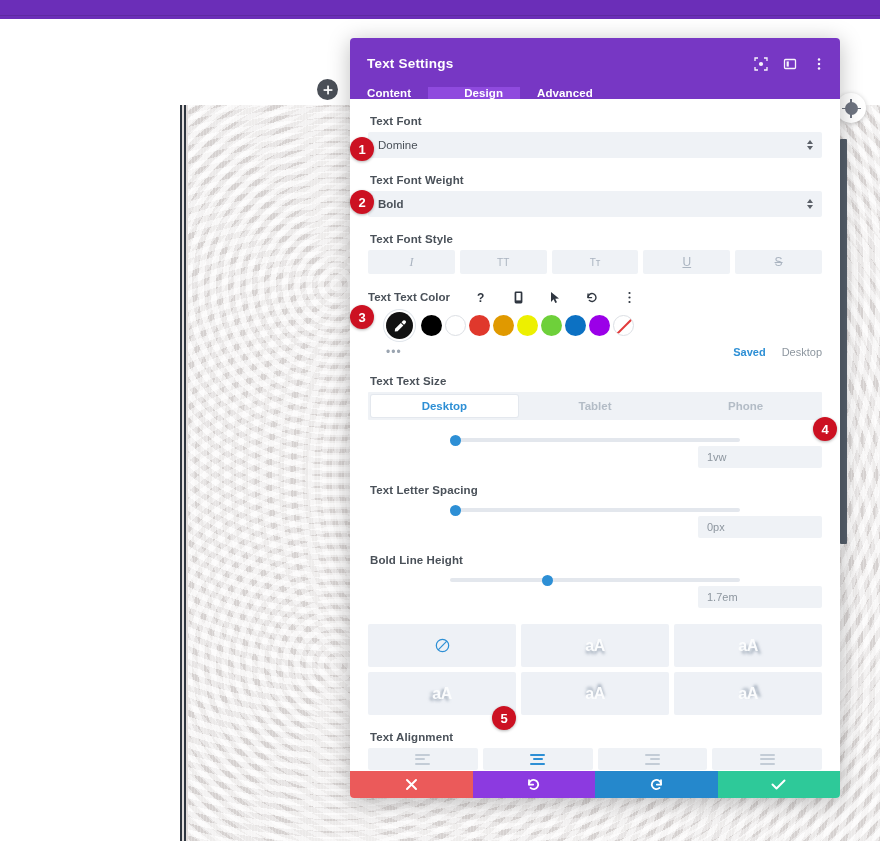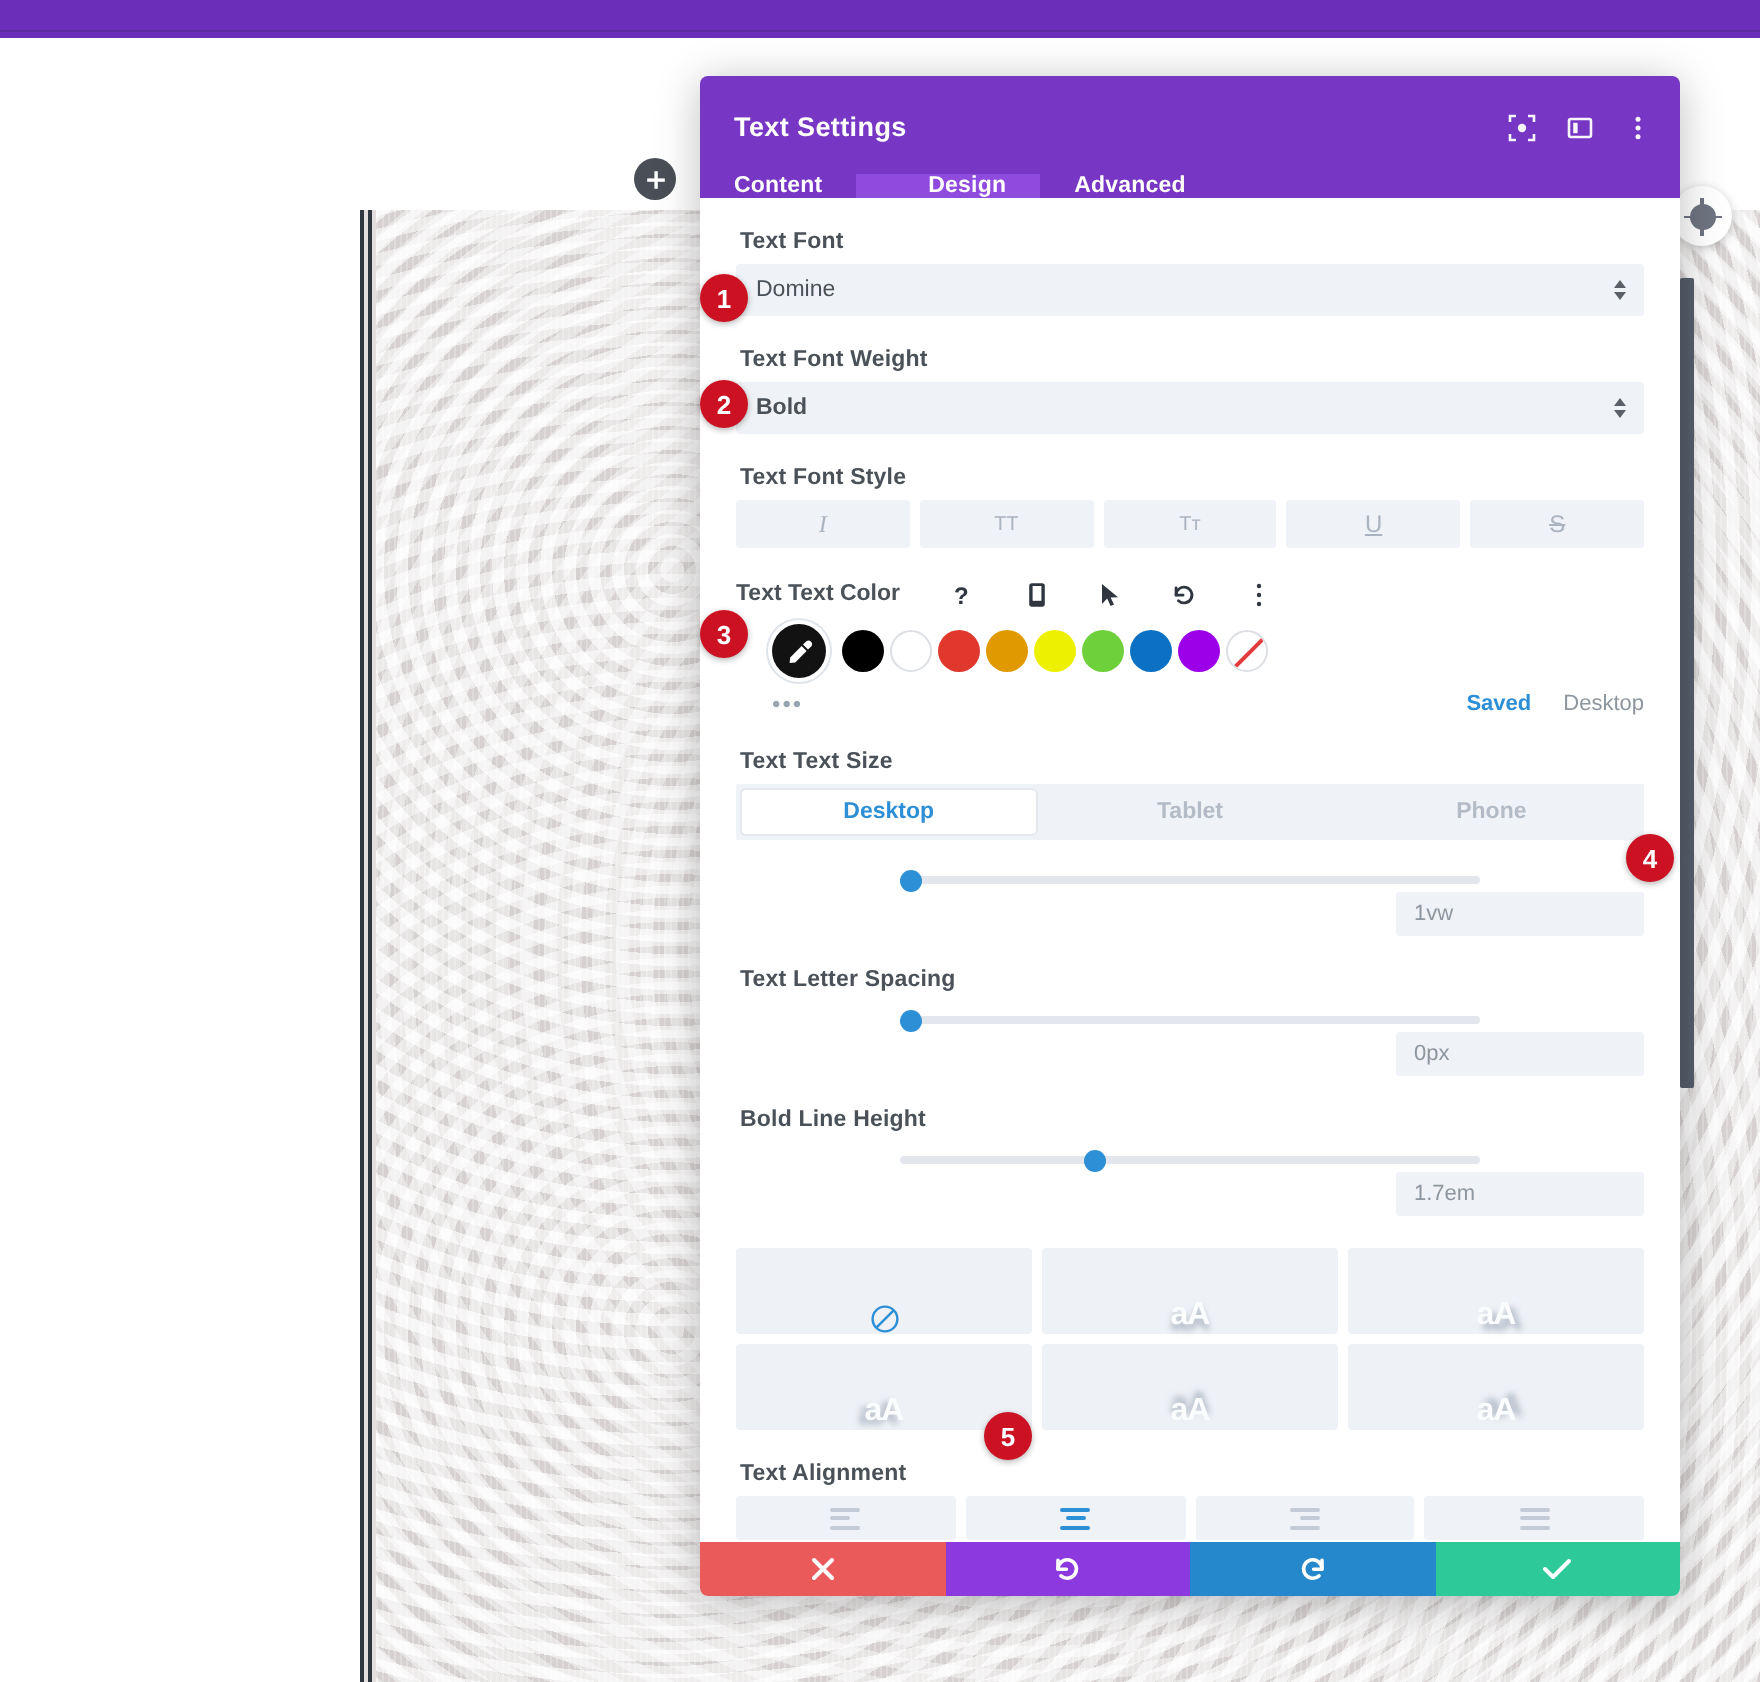--- a/index.html
+++ b/index.html
@@ -181,21 +181,21 @@
   .num-input {
     margin-left: auto; width: 124px; height: 22px; background: #eff2f6; border-radius: 2px;
     display: flex; align-items: center; padding: 0 9px;
     font-size: 11px; color: #8d969f; cursor: text;
   }
 
   
   .shadow-grid { display: grid; grid-template-columns: repeat(3, 1fr); gap: 5px; }
   .shadow-cell {
     height: 43px; background: #eef1f6; border-radius: 2px;
-    display: flex; align-items: flex-end; justify-content: center; cursor: pointer;
+    display: flex; align-items: center; justify-content: center; cursor: pointer;
   }
   .aa {
     font-size: 16px; font-weight: bold; color: #fbfcfd;
     font-family: "Liberation Sans", sans-serif; letter-spacing: -.5px;
   }
   .aa.s1 { text-shadow: 0px 3px 3px rgba(110,125,145,.55); }
   .aa.s2 { text-shadow: 3px 3px 3px rgba(110,125,145,.55); }
   .aa.s3 { text-shadow: -3px 2px 3px rgba(110,125,145,.55); }
   .aa.s4 { text-shadow: 0px -3px 3px rgba(110,125,145,.55); }
   .aa.s5 { text-shadow: 3px -2px 3px rgba(110,125,145,.55); }

